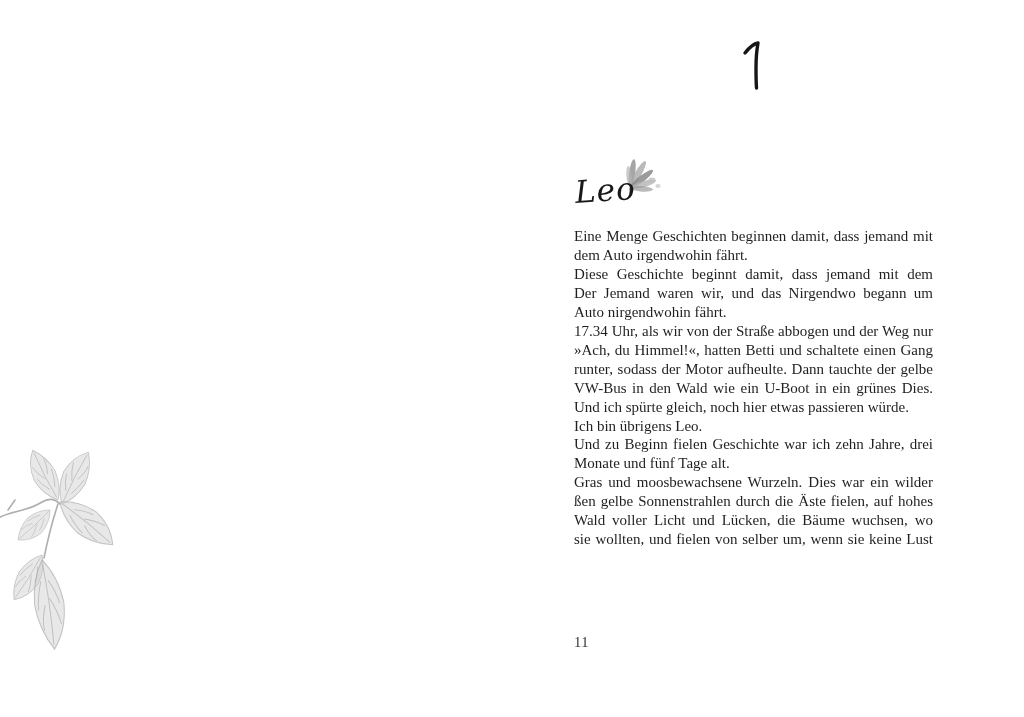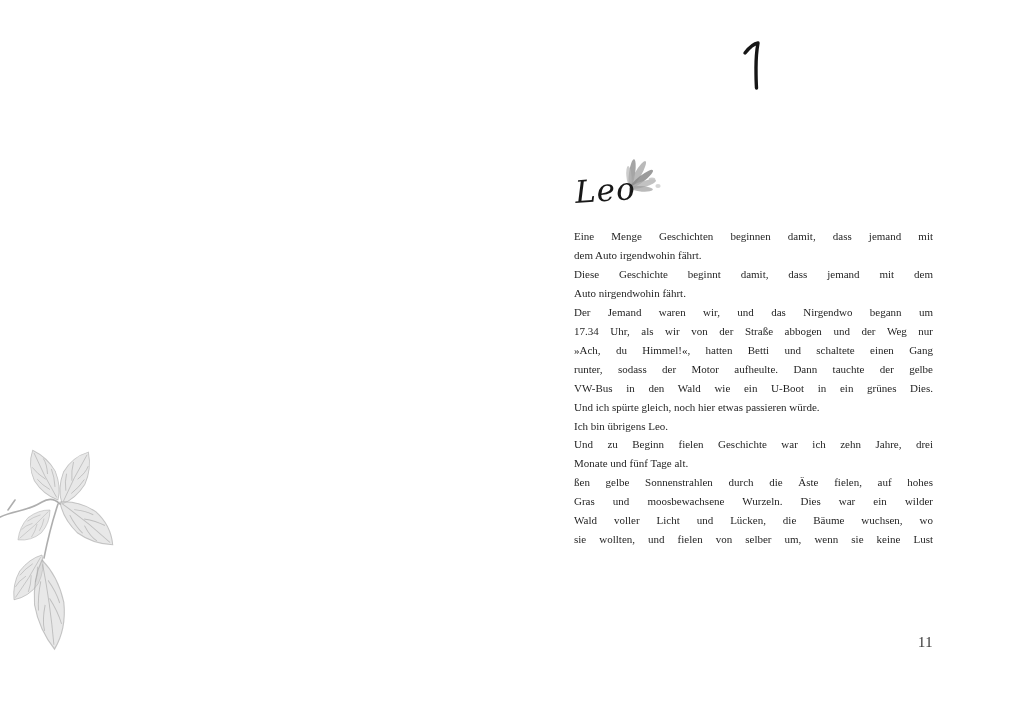--- a/index.html
+++ b/index.html
@@ -40,30 +40,30 @@
   }
   .heading-leaf {
     position: absolute; left: 616px; top: 147px;
     width: 54px; height: 54px;
   }
 
   
   .body-text {
     position: absolute; left: 574px; top: 227px; width: 359px;
     font-family: "Liberation Serif", serif;
-    font-size: 11px; line-height: 18.95px;
+    font-size: 15px; line-height: 18.95px;
     color: #1f1f1f;
   }
   .body-text .line { text-align: justify; text-align-last: justify; white-space: normal; }
   .body-text .line.pend { text-align-last: left; }
 
   
   .page-number {
     position: absolute; left: 574px; top: 634px; width: 359px;
-    text-align: right;
+    text-align: left;
     font-family: "Liberation Serif", serif;
     font-size: 14.5px;
     color: #333333;
     letter-spacing: .5px;
   }
 </style>
 </head>
 <body>
 
 <div class="spread">
@@ -120,32 +120,32 @@
       <ellipse cx="42" cy="39" rx="2.6" ry="2" fill="#cbcbcb" opacity=".8"></ellipse>
       <path d="M14 41 L14 48" stroke="#8f8f8f" stroke-width="1.4" stroke-linecap="round"></path>
     </svg>
 
     <div class="chapter-heading">Leo</div>
 
     <div class="body-text">
         <div class="line">Eine Menge Geschichten beginnen damit, dass jemand mit</div>
         <div class="line pend">dem Auto irgendwohin fährt.</div>
         <div class="line">Diese Geschichte beginnt damit, dass jemand mit dem</div>
+        <div class="line">Der Jemand waren wir, und das Nirgendwo begann um</div>
         <div class="line pend">Auto nirgendwohin fährt.</div>
-        <div class="line">Der Jemand waren wir, und das Nirgendwo begann um</div>
         <div class="line">17.34 Uhr, als wir von der Straße abbogen und der Weg nur</div>
         <div class="line">»Ach, du Himmel!«, hatten Betti und schaltete einen Gang</div>
         <div class="line">runter, sodass der Motor aufheulte. Dann tauchte der gelbe</div>
         <div class="line">VW-Bus in den Wald wie ein U-Boot in ein grünes Dies.</div>
         <div class="line pend">Und ich spürte gleich, noch hier etwas passieren würde.</div>
         <div class="line pend">Ich bin übrigens Leo.</div>
         <div class="line">Und zu Beginn fielen Geschichte war ich zehn Jahre, drei</div>
         <div class="line pend">Monate und fünf Tage alt.</div>
+        <div class="line">Gras und moosbewachsene Wurzeln. Dies war ein wilder</div>
         <div class="line">ßen gelbe Sonnenstrahlen durch die Äste fielen, auf hohes</div>
-        <div class="line">Gras und moosbewachsene Wurzeln. Dies war ein wilder</div>
         <div class="line">Wald voller Licht und Lücken, die Bäume wuchsen, wo</div>
         <div class="line">sie wollten, und fielen von selber um, wenn sie keine Lust</div>
       </div>
 
     <div class="page-number">11</div>
   </div>
 
 </div>
 
 </body></html>

